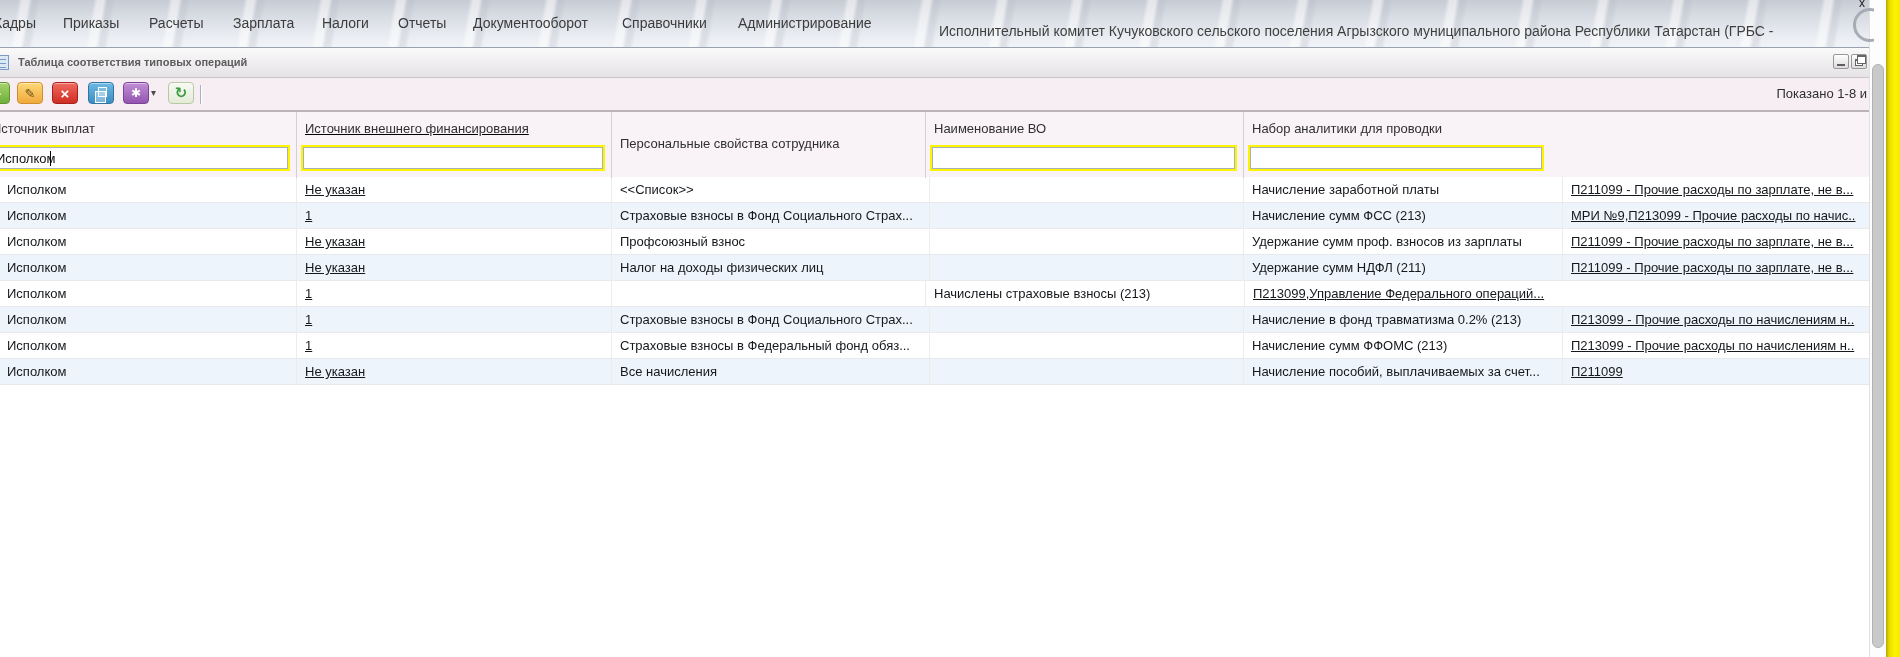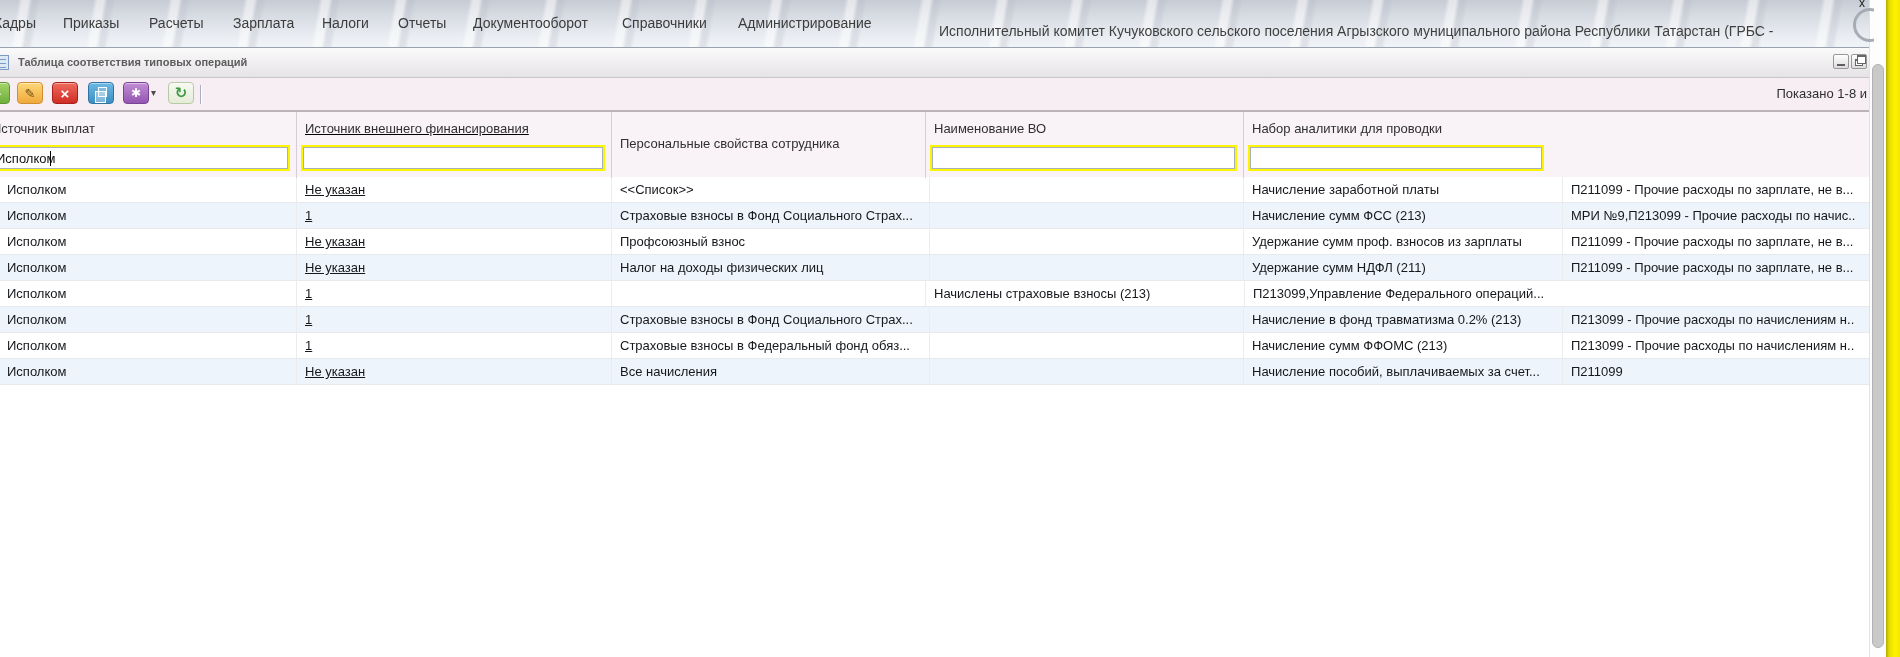--- a/index.html
+++ b/index.html
@@ -78,21 +78,21 @@
   .gcol.c0 .fwrap { margin-left:0; border-left:none; }
   .fwrap input { width:100%; height:100%; border:1px solid #a9b0bd; outline:none; padding:0 3px;
            font-family:"Liberation Sans","DejaVu Sans",sans-serif; font-size:13px; color:#111; background:#fff; }
   .caret { position:absolute; left:58px; top:4px; width:1px; height:15px; background:#000; }
 
   .gbody { width:1877px; }
   .grow { display:flex; width:1877px; height:26px; background:#fff; border-bottom:1px solid #e9e9e9; cursor:pointer; }
   .grow.alt { background:#edf4fb; }
   .gcell { height:25px; line-height:25px; font-size:13px; color:#15181c; padding-left:8px;
            white-space:nowrap; overflow:hidden; border-right:1px solid #ececec; }
-  .gcell.c5 { border-right:none; }
+  .gcell.c5 { border-right:none;text-decoration:underline; }
   .gcell.c0 { padding-left:15px; }
 
   
   .vscroll { position:absolute; left:1869px; top:0; width:17px; height:657px; background:#fdfdfd;
              border-left:1px solid #e2e2e2; }
   .vthumb { position:absolute; left:2px; top:64px; width:12px; height:584px; background:#c9c9c9;
             border:1px solid #b2b2b2; border-radius:6px; cursor:pointer; }
   .ring-clip { position:absolute; left:1853px; top:0; width:21px; height:58px; overflow:hidden; z-index:5; }
   .ring { position:absolute; left:0; top:8px; width:34px; height:34px; border:3px solid #a7acb4;
           border-radius:50%; background:transparent; }

